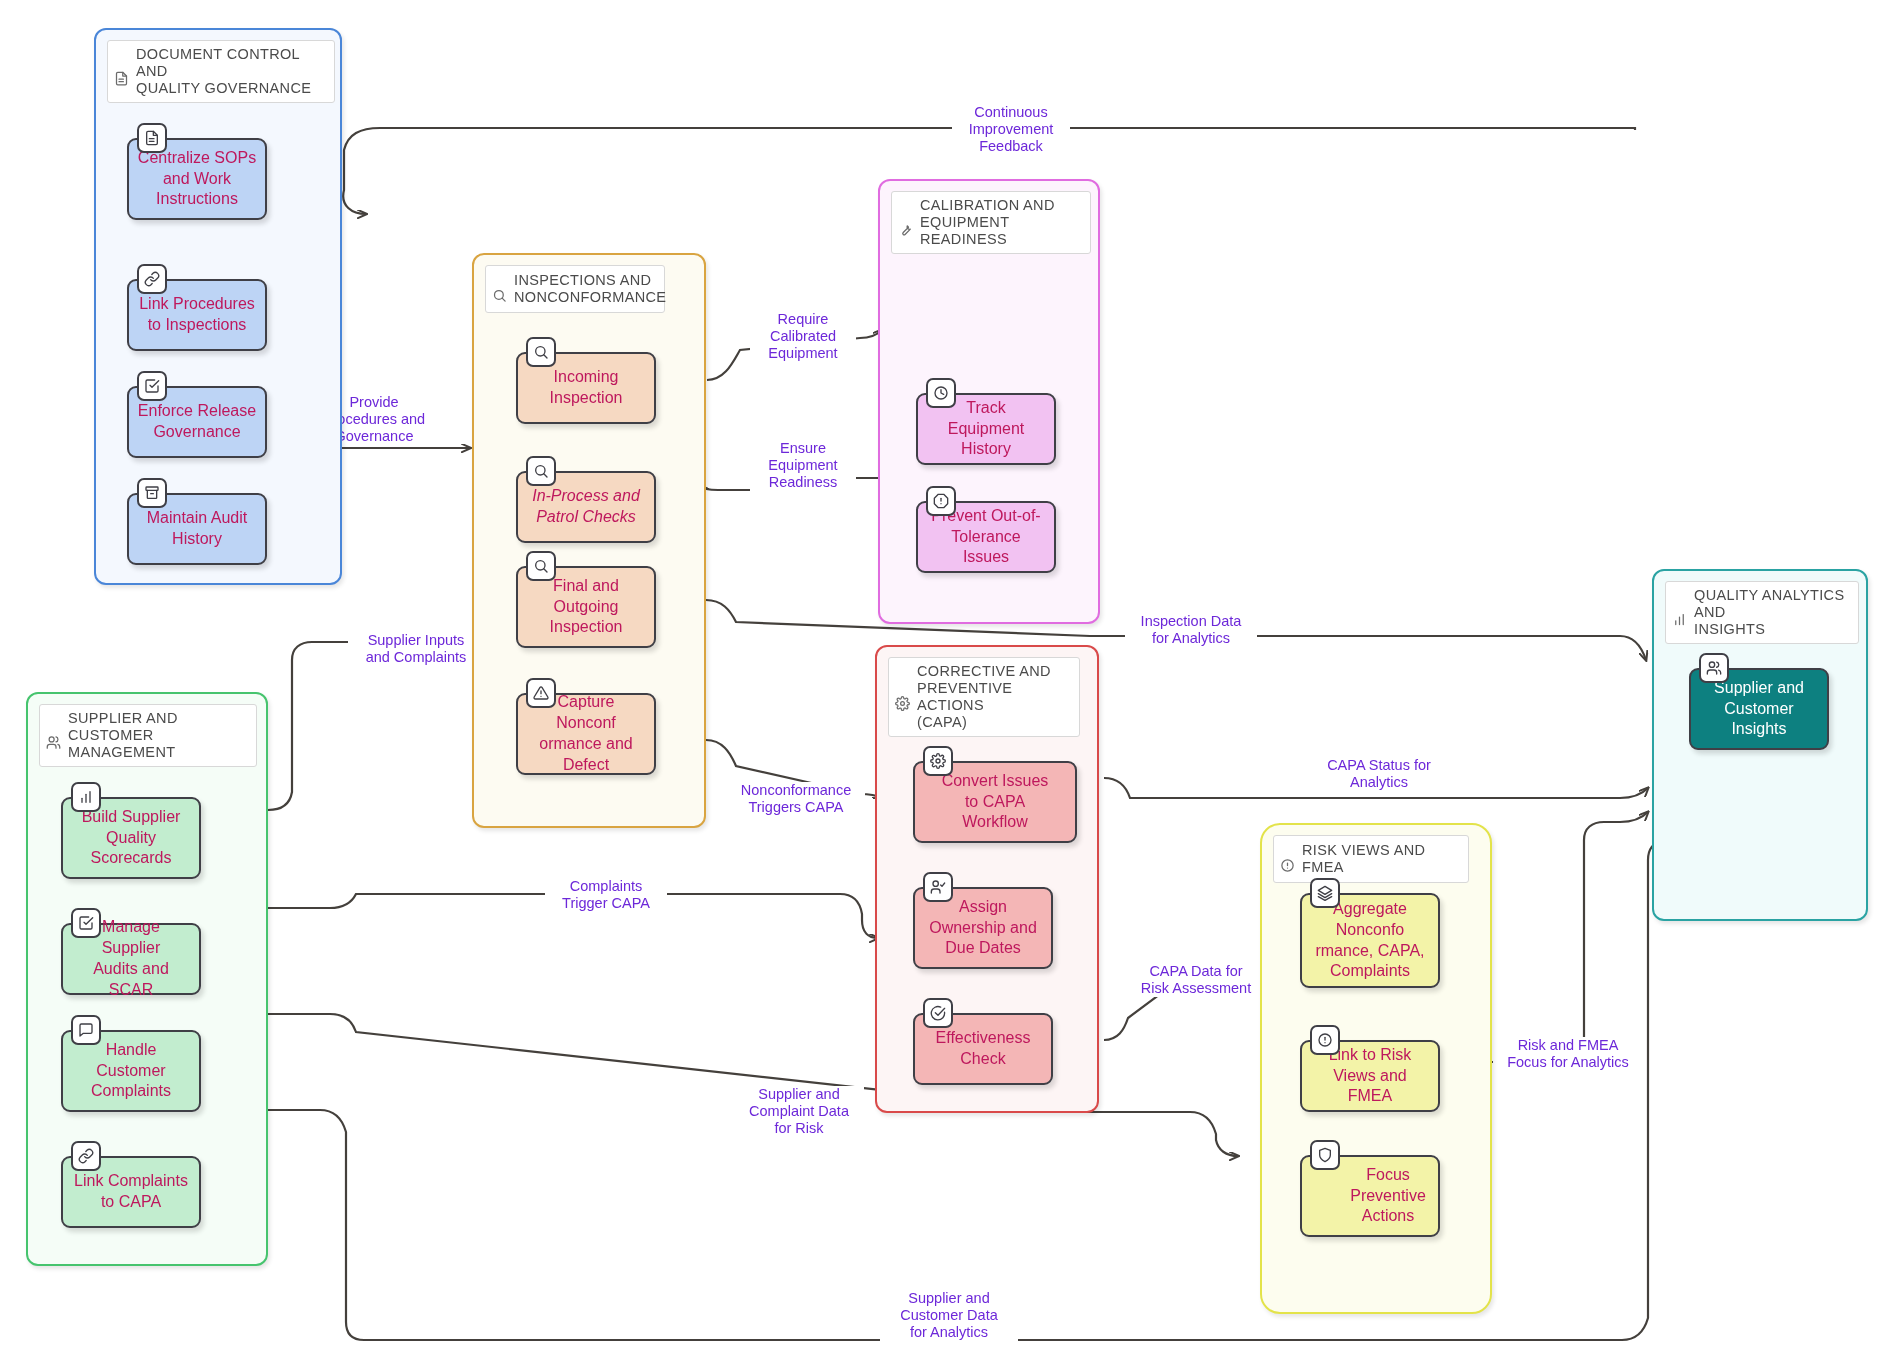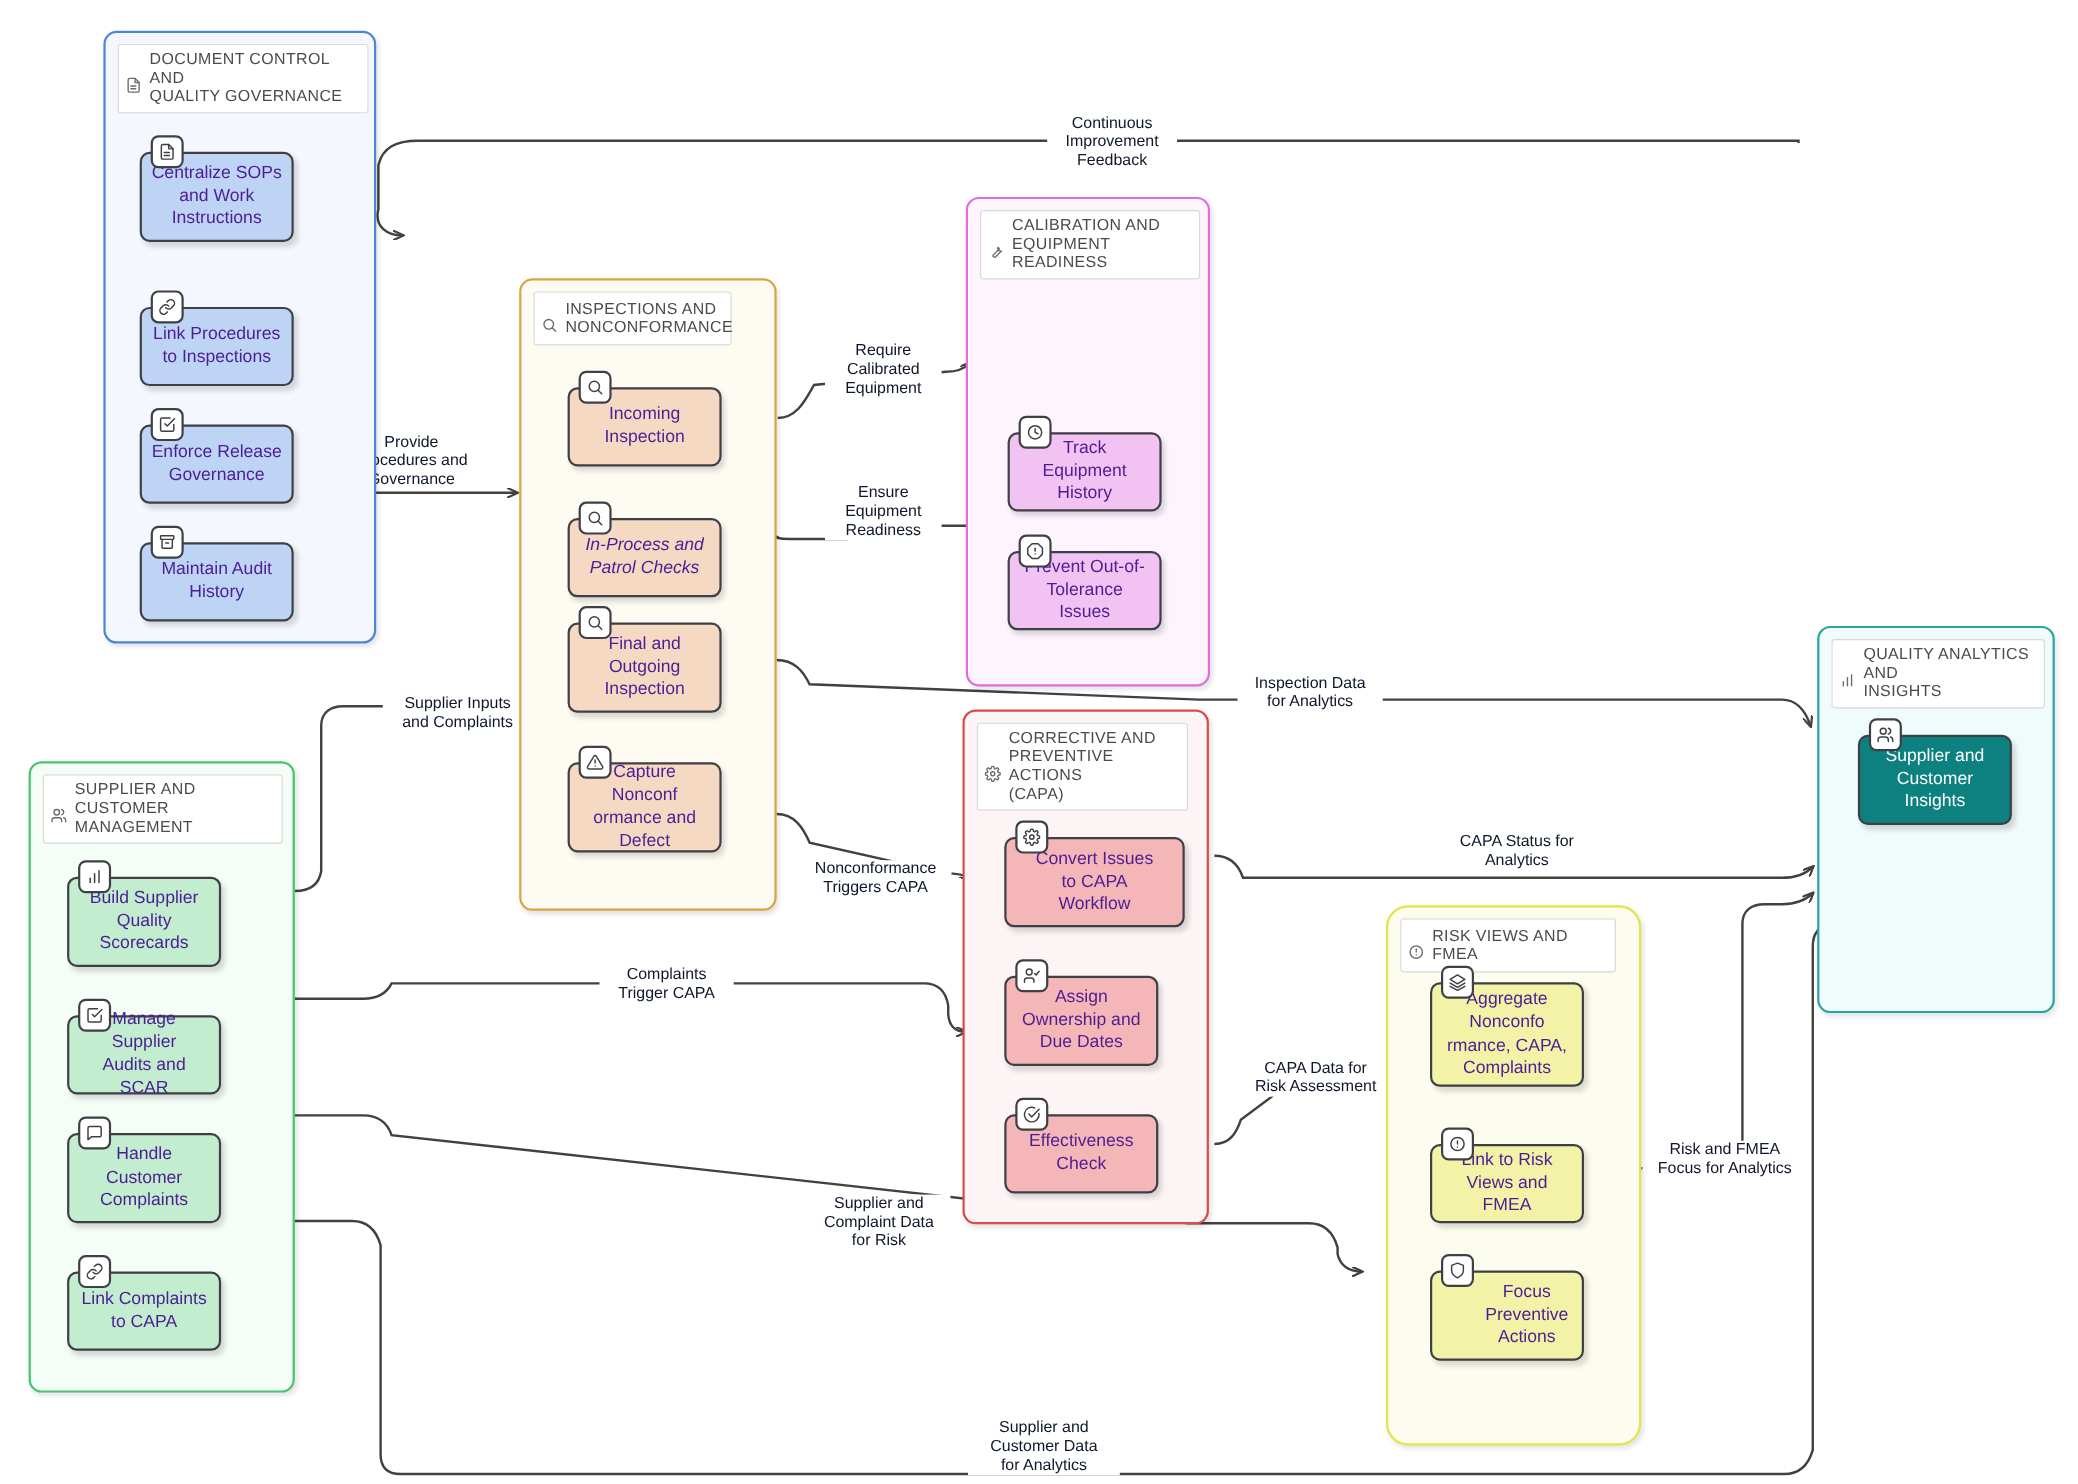--- a/index.html
+++ b/index.html
@@ -19,21 +19,21 @@
     position: absolute;
     left: 0; top: 0;
     width: 1889px; height: 1349px;
     pointer-events: none;
   }
   .edge-path { fill: none; stroke: #44403c; stroke-width: 2.2px; }
   .edge-label {
     position: absolute;
     font-size: 14.5px;
     line-height: 1.18;
-    color: #0f172a;
+    color: #6d28d9;
     text-align: center;
     background: #ffffff;
     white-space: pre-line;
     padding: 0 3px;
     font-family: "Liberation Sans", sans-serif;
   }
   
   .cluster {
     position: absolute;
     border-radius: 12px;
@@ -62,21 +62,21 @@
   .node {
     position: absolute;
     border-radius: 9px;
     border: 2px solid #3f3f46;
     display: flex;
     align-items: center;
     justify-content: center;
     text-align: center;
     font-size: 16px;
     line-height: 1.3;
-    color: #4c1d95;
+    color: #be185d;
     padding: 6px 8px;
     white-space: pre-line;
     box-shadow: 3px 4px 5px rgba(0,0,0,0.14);
   }
   .node-badge {
     position: absolute;
     left: 8px; top: -17px;
     width: 30px; height: 30px;
     background: #ffffff;
     border: 2px solid #3f3f46;

